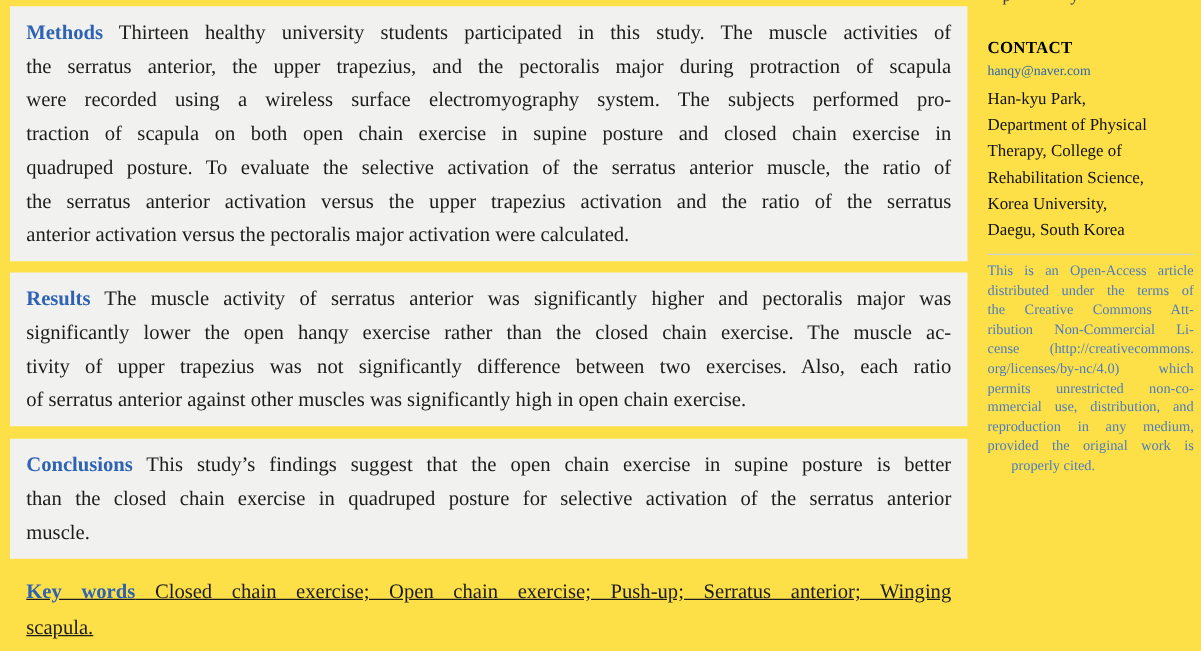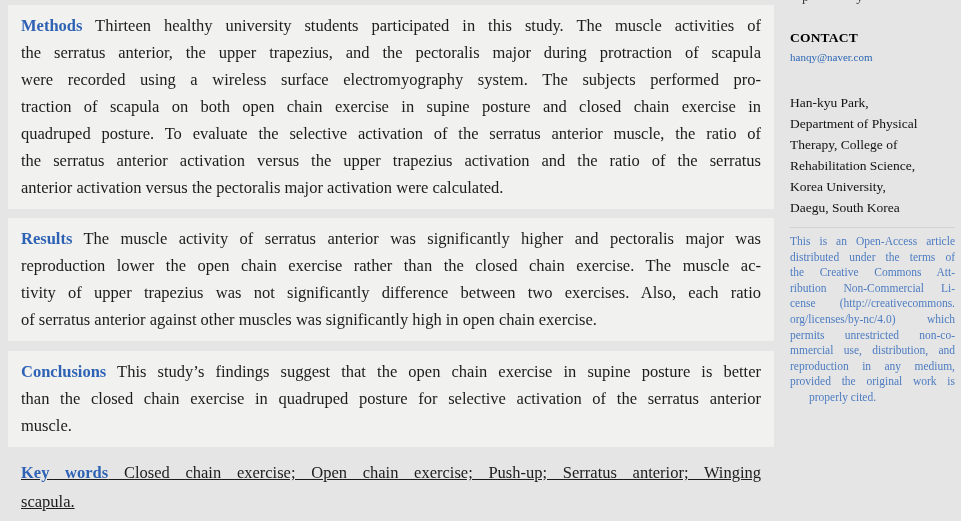--- a/index.html
+++ b/index.html
@@ -1,17 +1,17 @@
 <!DOCTYPE html>
 <html><head>
 <meta charset="utf-8">
 <style>
   html,body { margin:0; padding:0; background:#ffffff; }
   .page {
-    position:relative; width:961px; height:521px; background:#e5e5e5;
+    position:relative; width:961px; height:521px; background:#fde047;
     font-family:"Liberation Serif","DejaVu Serif",serif; overflow:hidden;
   }
   
   .abs-box {
     position:absolute; left:8px; width:766px; box-sizing:border-box;
     background:#f1f1ef; padding:7px 13px 8px 13px;
     font-size:16.5px; line-height:27px; color:#1c1c1c;
   }
   #box-methods     { top:5px;   }
   #box-results     { top:218px; }
@@ -33,21 +33,21 @@
   .clip-frag span { display:block; margin-top:-11px; padding-left:12px;
     font-size:13.5px; word-spacing:44px; }
   .contact-heading {
     margin:28px 0 0 0; font-size:13.5px; line-height:19px; font-weight:bold;
     color:#000000; letter-spacing:0.2px;
   }
   .contact-email {
     display:block; font-size:11px; line-height:21px; color:#2b66b3;
     text-decoration:none; cursor:pointer;
   }
-  .contact-address { font-size:13.5px; line-height:21px; color:#111111;margin-top:24px; }
+  .contact-address { font-size:13.5px; line-height:21px; color:#111111; }
   .sidebar-divider { border:none; border-top:1px solid #d2d2d2; margin:9px 0 6px 0; }
   .license { font-size:11.5px; line-height:15.6px; color:#4d7cc1; }
   .license .sline { text-align:justify; text-align-last:justify; }
   .license .sline.last { text-align-last:left;margin-left:19px; }
 </style>
 </head>
 <body>
 
 <div class="page">
 
@@ -56,21 +56,21 @@
       <div class="tline">the serratus anterior, the upper trapezius, and the pectoralis major during protraction of scapula</div>
       <div class="tline">were recorded using a wireless surface electromyography system. The subjects performed pro-</div>
       <div class="tline">traction of scapula on both open chain exercise in supine posture and closed chain exercise in</div>
       <div class="tline">quadruped posture. To evaluate the selective activation of the serratus anterior muscle, the ratio of</div>
       <div class="tline">the serratus anterior activation versus the upper trapezius activation and the ratio of the serratus</div>
       <div class="tline last">anterior activation versus the pectoralis major activation were calculated.</div>
     </section>
 
   <section class="abs-box" id="box-results">
       <div class="tline"><span class="sec-label">Results</span> The muscle activity of serratus anterior was significantly higher and pectoralis major was</div>
-      <div class="tline">reproduction lower the open chain exercise rather than the closed chain exercise. The muscle ac-</div>
+      <div class="tline">significantly lower the open hanqy exercise rather than the closed chain exercise. The muscle ac-</div>
       <div class="tline">tivity of upper trapezius was not significantly difference between two exercises. Also, each ratio</div>
       <div class="tline last">of serratus anterior against other muscles was significantly high in open chain exercise.</div>
     </section>
 
   <section class="abs-box" id="box-conclusions">
       <div class="tline"><span class="sec-label">Conclusions</span> This study’s findings suggest that the open chain exercise in supine posture is better</div>
       <div class="tline">than the closed chain exercise in quadruped posture for selective activation of the serratus anterior</div>
       <div class="tline last">muscle.</div>
     </section>
 

